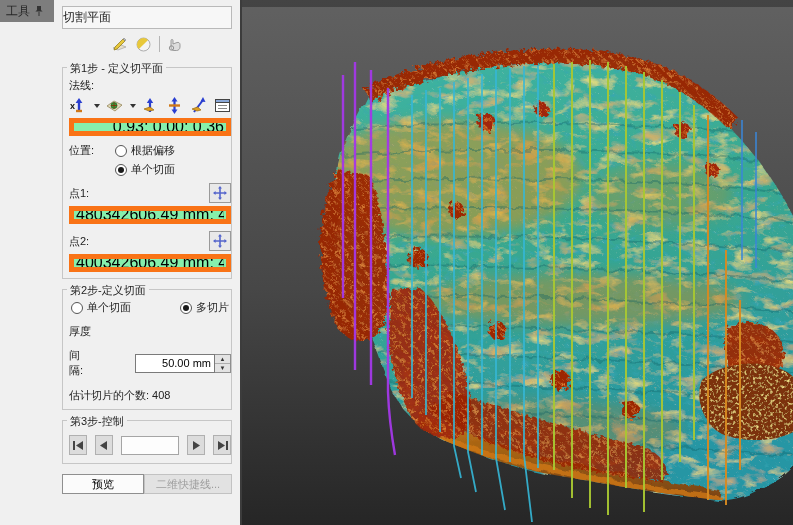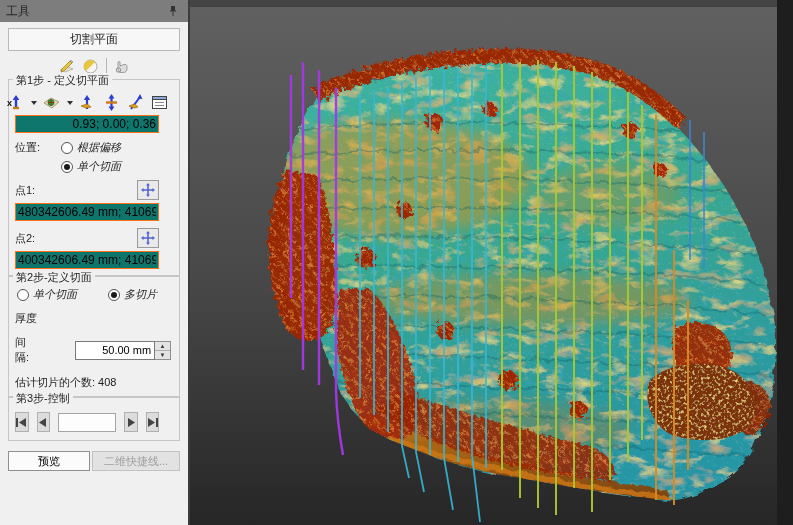--- a/index.html
+++ b/index.html
@@ -1,49 +1,49 @@
 <!DOCTYPE html>
 <html><head>
 <meta charset="utf-8">
 <style>
   * { box-sizing: border-box; margin: 0; padding: 0; }
   html,body { width:793px; height:525px; overflow:hidden;
     font-family:"Liberation Sans", sans-serif; font-size:11px; color:#222; background:#1e1e1e; }
   .app { display:flex; width:793px; height:525px; }
 
   
-  .panel { width:188px; height:525px; background:#f0f0f0; display:flex; flex-direction:column; flex-shrink:0; }
+  .panel { width:240px; height:525px; background:#f0f0f0; display:flex; flex-direction:row; flex-shrink:0; }
   .titlebar { height:22px; background:#7d7d7d; display:flex; align-items:center; justify-content:space-between;
     padding:0 6px; color:#262626; font-size:12px; }
   .panel-body { flex:1; padding:3px 8px 0 8px; overflow:hidden; }
 
-  .hdrbox { margin-top:3px; border:1px solid #b9b9b9; background:#f7f7f7; text-align:center;
+  .hdrbox { margin-top:3px; border:1px solid #b9b9b9; background:#f7f7f7; 
     padding:2px 0; font-size:12px; }
 
   .topbar { display:flex; align-items:center; justify-content:center; gap:6px; height:26px; margin-top:2px; }
   .topbar .sep { width:1px; height:16px; background:#b5b5b5; }
   .tool-ic { width:18px; height:18px; display:inline-flex; align-items:center; justify-content:center; cursor:pointer; }
 
-  .groupbox { position:relative; border:1px solid #c6c6c6; padding:10px 20px 6px 6px; }
+  .groupbox { position:relative; border:1px solid #c6c6c6; margin-top:10px; padding:10px 0 6px 6px; }
   .groupbox > .gb-label { position:absolute; top:-7px; left:4px; background:#f0f0f0; padding:0 3px; font-size:11px; }
 
   .row { display:flex; align-items:center; }
   .lbl { font-size:11px; color:#222; }
 
   .icon-row { display:flex; align-items:center; gap:5px; margin-top:3px; justify-content:center; }
   .mini-ic { width:19px; height:19px; display:inline-flex; align-items:center; justify-content:center; cursor:pointer; }
   .caret { width:0; height:0; border-left:3px solid transparent; border-right:3px solid transparent;
     border-top:4px solid #333; margin-left:1px; cursor:pointer; }
 
-  input.txt { width:100%; height:18px; border:1px solid #f97316; background:#0f766e; font-size:12px;
+  input.txt { width:100%; height:18px; border:5px solid #f97316; background:#86efac; font-size:16px;
     padding:0 2px; font-family:"Liberation Sans",sans-serif; }
   input.txt.right { text-align:right; }
   .full { margin-top:3px; }
 
-  .radio { display:inline-flex; align-items:center; gap:4px; cursor:pointer;font-style:italic; }
+  .radio { display:inline-flex; align-items:center; gap:4px; cursor:pointer; }
   .radio .circ { width:12px; height:12px; border-radius:50%; border:1px solid #555; background:#fff;
     display:inline-flex; align-items:center; justify-content:center; }
   .radio.sel .circ::after { content:""; width:6px; height:6px; border-radius:50%; background:#1a1a1a; }
 
   .pickbtn { width:22px; height:20px; border:1px solid #9a9a9a; background:#e9e9e9; display:inline-flex;
     align-items:center; justify-content:center; cursor:pointer; margin-left:auto; }
 
   .spin { display:inline-flex; height:19px; }
   .spin input { height:19px; border:1px solid #7a7a7a; background:#fff; text-align:right; font-size:11px;
     padding:0 3px; font-family:"Liberation Sans",sans-serif; }
@@ -107,20 +107,21 @@
           <svg width="17" height="17" viewBox="0 0 17 17">
               <path d="M5 9V4.5a1 1 0 012 0V8l4-1.5c1.5-.5 3 .5 3 2v2.5c0 2-1.5 3.5-3.5 3.5H8c-1.7 0-3-1.3-3-3z" fill="#ddd" stroke="#888" stroke-width=".8"></path>
               <circle cx="5.5" cy="12" r="2.2" fill="none" stroke="#888" stroke-width=".9"></circle>
             </svg>
         </span>
       </div>
 
       <div class="groupbox">
         <span class="gb-label">第1步 - 定义切平面</span>
 
+        <div class="lbl">法线:</div>
 
         <div class="icon-row">
           <span class="mini-ic">
             <svg width="19" height="19" viewBox="0 0 19 19">
                 <text x="1" y="13" font-size="9" font-weight="bold" fill="#111">x</text>
                 <path d="M10 15V5" stroke="#2a3fd0" stroke-width="2.4"></path>
                 <path d="M10 2l3.4 5H6.6z" fill="#2a3fd0"></path>
                 <path d="M7 15h6" stroke="#d07818" stroke-width="2.4"></path>
               </svg>
           </span>

